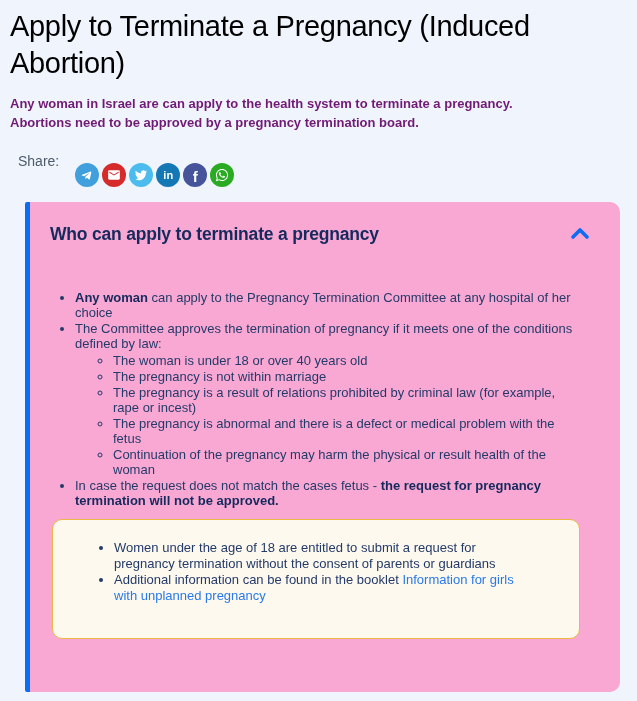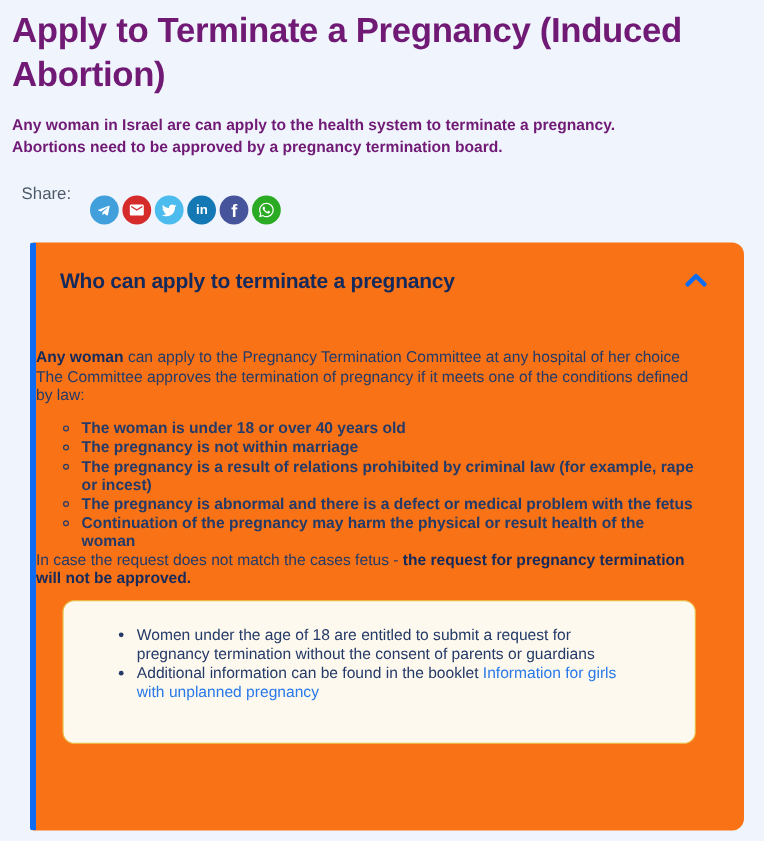--- a/index.html
+++ b/index.html
@@ -11,23 +11,23 @@
     overflow:hidden;
   }
   .page { width:637px; height:701px; position:relative; }
 
   
   .page-title {
     margin:8px 0 0 10px;
     max-width:560px;
     font-size:29px;
     line-height:37px;
-    font-weight:700;
+    font-weight:400;
     letter-spacing:-0.3px;
-    color:#701a75;
+    color:#000000;
   }
   .page-subtitle {
     margin:12px 0 0 10px;
     max-width:565px;
     font-size:13px;
     line-height:19px;
     font-weight:700;
     color:#701a75;
   }
 
@@ -59,21 +59,21 @@
     font-family:"Liberation Sans", sans-serif;
     line-height:1;
   }
   .glyph-in { font-size:11px; }
   .glyph-f  { font-size:15px; margin-top:3px; }
 
   
   .card {
     margin:29px 17px 0 25px;
     height:490px;
-    background:#f97316;
+    background:#f9a8d4;
     border-left:5px solid #0d6cf2;
     border-radius:2px 10px 10px 2px;
     overflow:hidden;
   }
   .card-header {
     display:flex;
     align-items:center;
     justify-content:space-between;
     padding:22px 30px 0 20px;
     width:100%;
@@ -90,29 +90,29 @@
   }
   .chevron { flex:0 0 auto; margin-left:12px; }
 
   .card-body {
     margin-top:45px;
     font-size:13px;
     line-height:15px;
     color:#243a68;
   }
   ul.main-list {
+    padding-left:45px;
     max-width:550px;
     list-style-type:disc;
   }
   ul.main-list > li { margin-bottom:1px; }
   ul.sub-list {
     padding-left:38px;
     list-style-type:circle;
-    margin-top:13px;
-    font-weight:bold;
+    margin-top:2px;
   }
   ul.sub-list > li { margin-bottom:1px; }
   .b { font-weight:800; color:#14295c; }
 
   
   .note-box {
     margin:11px 0 0 22px;
     width:528px;
     height:120px;
     background:#fdf9ee;

